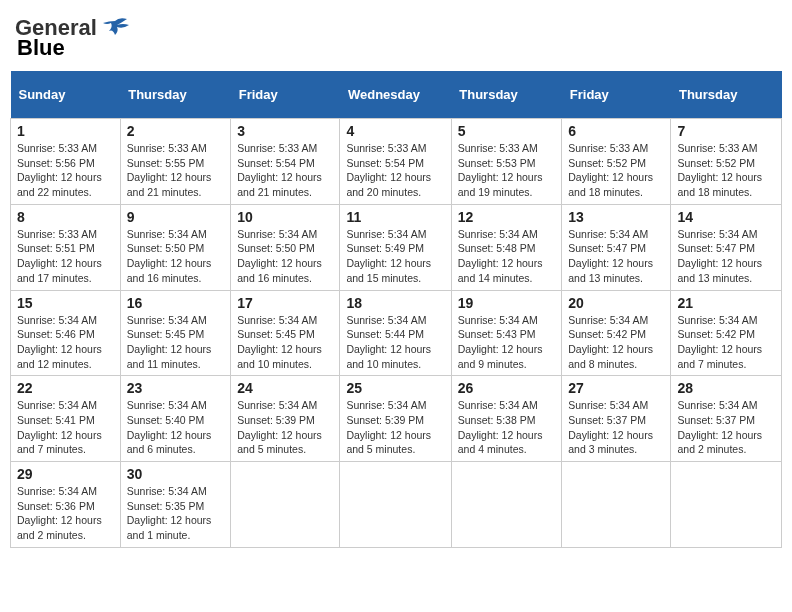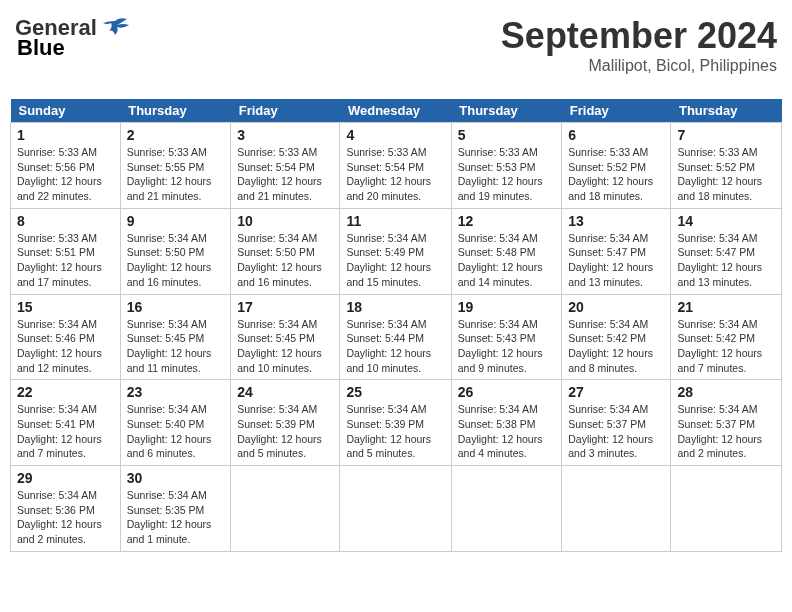--- a/index.html
+++ b/index.html
@@ -6,22 +6,22 @@
     body {
       font-family: Arial, sans-serif;
       background: #fff;
       width: 792px;
       min-height: 612px;
       padding: 10px;
     }
     .header {
       display: flex;
       justify-content: space-between;
-      align-items: flex-start;
-      margin-bottom: 24px;
+      align-items: center;
+      margin-bottom: 10px;
       padding: 5px 5px 0 5px;
     }
     .logo {
       display: flex;
       flex-direction: column;
       align-items: flex-start;
     }
     .logo-line {
       display: flex;
       align-items: center;
@@ -41,21 +41,21 @@
     }
     .calendar {
       width: 100%;
       border-collapse: collapse;
       font-size: 11px;
     }
     .calendar th {
       background-color: #2563a8;
       color: #fff;
       text-align: left;
-      padding: 4px 8px;
+      padding: 16px 8px;
       font-size: 13px;
       font-weight: bold;
     }
     .calendar td {
       border: 1px solid #ccc;
       vertical-align: top;
       padding: 4px 6px;
       width: 113px;
       min-height: 80px;
       background: #fff;
@@ -81,24 +81,20 @@
 
 <div class="header">
   <div class="logo">
     <div class="logo-line">
       <span style="font-size:22px; font-weight:bold; color:#333;">General</span>
       <svg width="32" height="22" viewBox="0 0 32 22">
         <path d="M16 4 Q20 0 28 2 Q22 6 18 8 Q24 6 30 8 Q24 12 18 10 Q20 14 16 18 Q14 12 10 14 Q14 10 12 6 Q8 8 4 6 Q10 4 16 4Z" fill="#2563a8"></path>
       </svg>
     </div>
     <span style="font-size:22px; font-weight:bold; color:#000000; margin-top:-6px; margin-left:2px;">Blue</span>
-  </div>
-  <div class="title-block">
-    <div class="month-title">September 2024</div>
-    <div class="location">Malilipot, Bicol, Philippines</div>
   </div>
 </div>
 
 <table class="calendar">
   <thead>
     <tr>
       <th>Sunday</th>
       <th>Thursday</th>
       <th>Friday</th>
       <th>Wednesday</th>

